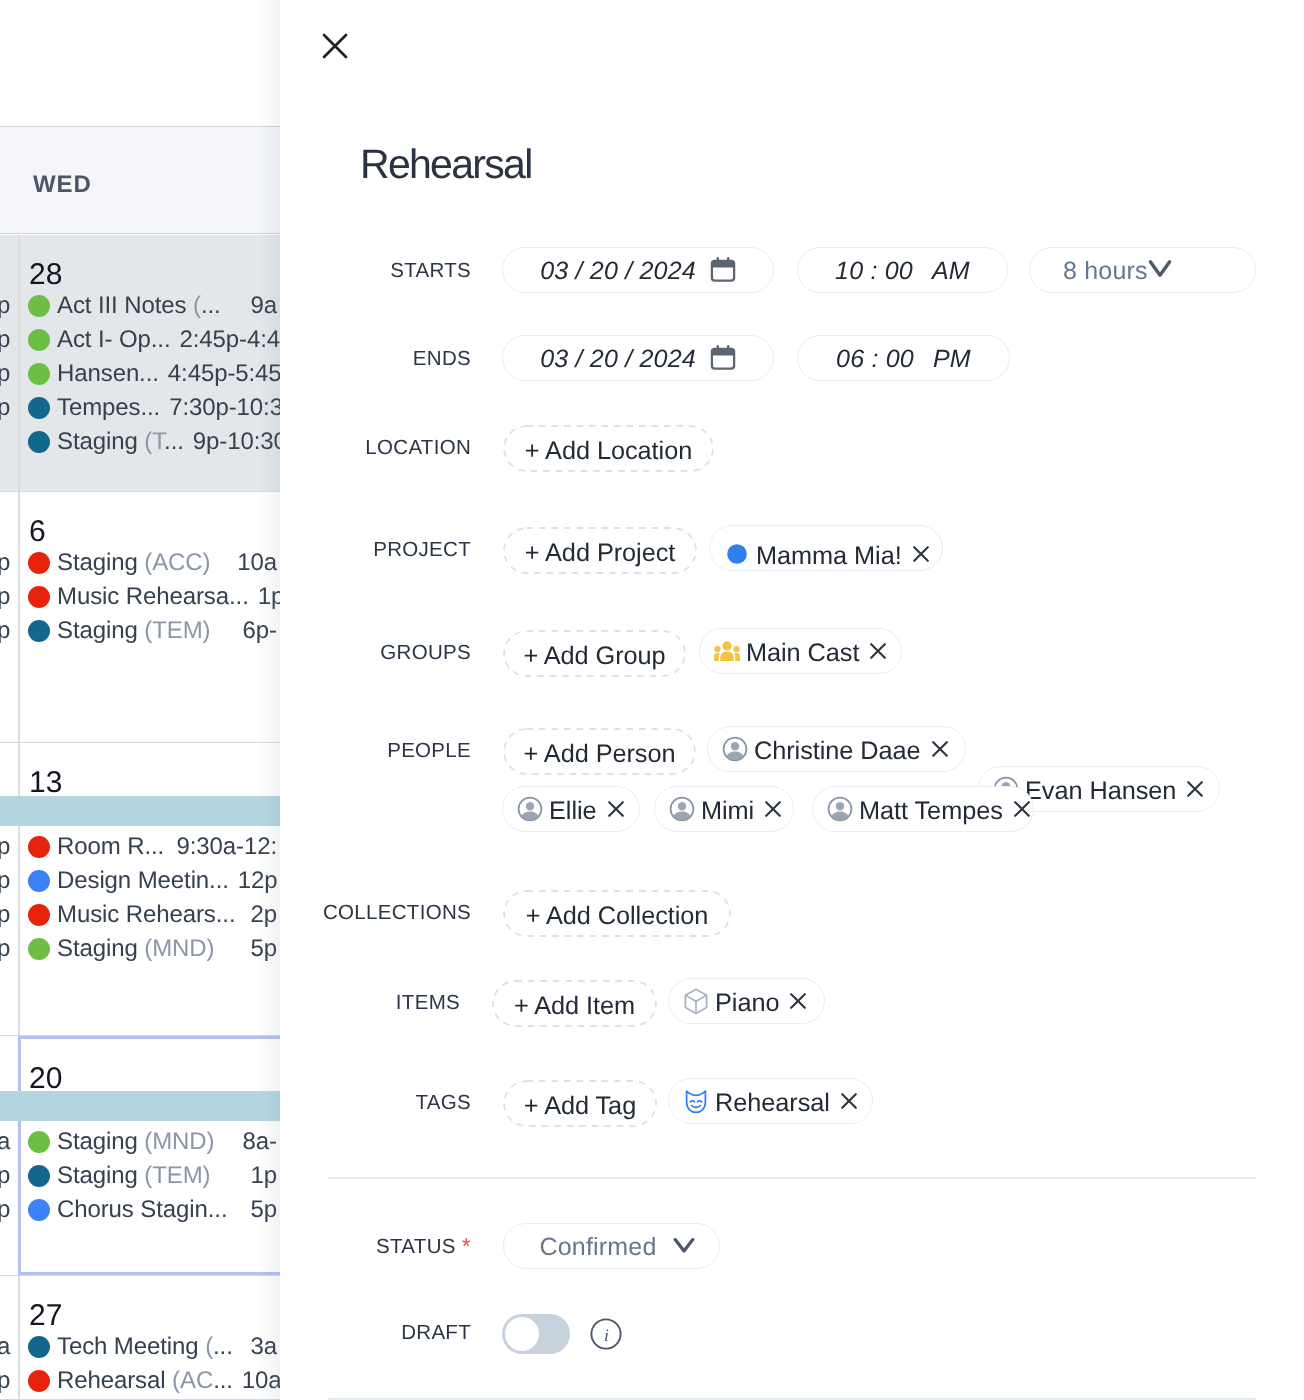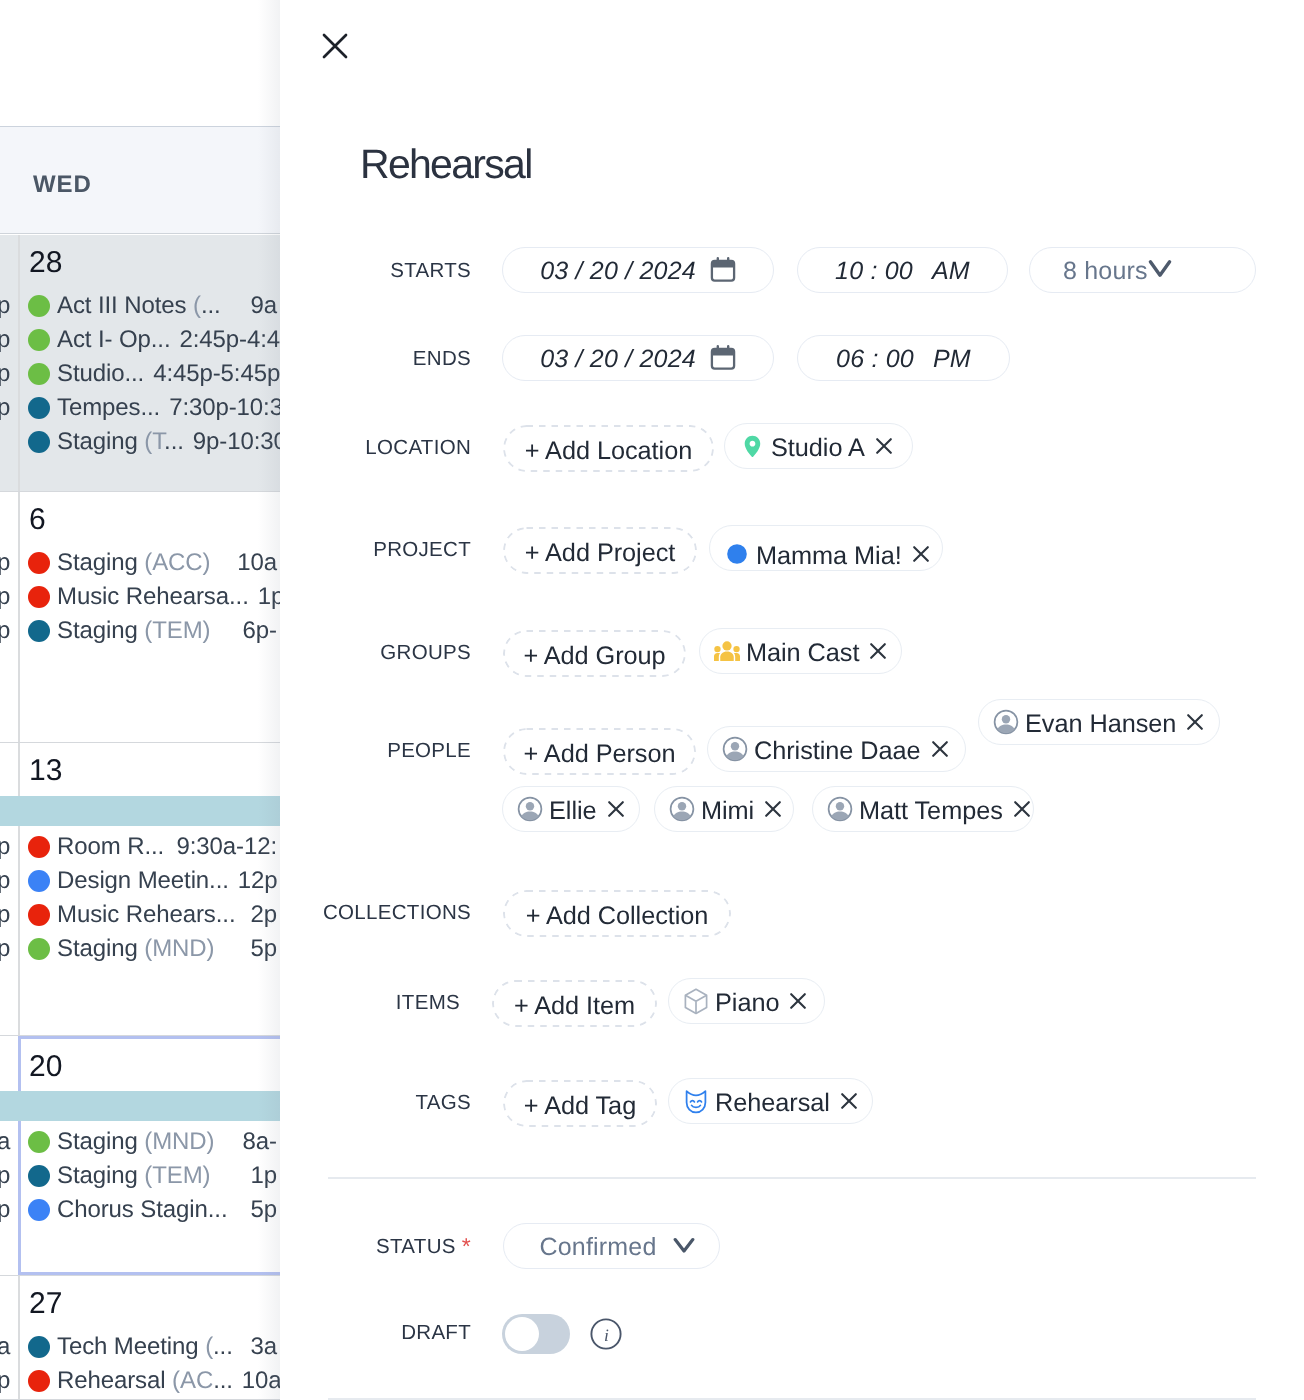--- a/index.html
+++ b/index.html
@@ -8,21 +8,21 @@
   .app{position:relative;width:1280px;height:1400px;background:#22c55e;}
   .cal{position:absolute;left:0;top:0;width:280px;height:1400px;overflow:hidden;background:#fff;}
   .cal-head{position:absolute;left:0;top:126px;width:280px;height:108px;background:#f4f6fa;
             border-top:1.5px solid #ccd3dd;border-bottom:1.5px solid #cfd4da;}
   .cal-head .dow{position:absolute;left:33px;top:44px;font-size:24px;font-weight:700;letter-spacing:0.9px;color:#4b5766;}
   .wk{position:absolute;left:0;width:280px;border-bottom:1.5px solid #d5d8dc;overflow:hidden;}
   .wk.shaded{background:#e3e7ea;}
   .wk .vl{position:absolute;left:18px;top:0;bottom:0;width:1.5px;background:#dadcde;}
   .selbox{position:absolute;left:18px;top:0;right:-4px;bottom:0;border:3px solid #b3c0f0;pointer-events:none;}
   .hl{position:absolute;left:0;width:280px;height:30px;background:#b3d7e0;}
-  .daynum{position:absolute;font-size:30px;line-height:1;color:#121722;font-weight:400;}
+  .daynum{position:absolute;font-size:30px;line-height:1;color:#121722;font-weight:400;margin-top:12px;}
   .ev{position:absolute;left:0;width:277px;height:34px;display:flex;align-items:center;white-space:nowrap;}
   .ev .pre{position:absolute;left:-3px;top:3px;font-size:24px;color:#36414f;}
   .ev .dot{width:22px;height:22px;border-radius:50%;flex:0 0 auto;margin-left:28px;}
   .ev .ti{margin-left:7px;font-size:24px;color:#36414f;letter-spacing:-0.1px;flex:0 0 auto;}
   .ev .ti .m{color:#8b97a8;}
   .ev .tm{margin-left:auto;font-size:24px;color:#36414f;letter-spacing:-0.1px;flex:0 0 auto;padding-left:9px;}
 
   .panel{position:absolute;left:280px;top:0;width:1024px;height:1400px;background:#fff;}
   .panelshadow{position:absolute;left:258px;top:0;width:22px;height:1400px;background:linear-gradient(to right, rgba(120,130,145,0) 0%, rgba(120,130,145,0.10) 100%);pointer-events:none;}
   .close{position:absolute;left:42px;top:33px;width:26px;height:26px;cursor:pointer;}
@@ -65,21 +65,21 @@
     </div>
     <div class="ev" style="top:88px">
       <span class="pre">p</span>
       <span class="dot" style="background:#6CBE45"></span>
       <span class="ti">Act I- Op...</span>
       <span class="tm">2:45p-4:45p</span>
     </div>
     <div class="ev" style="top:122px">
       <span class="pre">p</span>
       <span class="dot" style="background:#6CBE45"></span>
-      <span class="ti">Studio...</span>
+      <span class="ti">Hansen...</span>
       <span class="tm">4:45p-5:45p</span>
     </div>
     <div class="ev" style="top:156px">
       <span class="pre">p</span>
       <span class="dot" style="background:#12688C"></span>
       <span class="ti">Tempes...</span>
       <span class="tm">7:30p-10:30p</span>
     </div>
     <div class="ev" style="top:190px">
       <span class="pre"></span>
@@ -226,35 +226,20 @@
     <span class="v">06 : 00</span>
     <span class="v" style="margin-left:19px">PM</span>
   </div>
   <div class="lbl" style="left:20px;top:436px;width:171px">LOCATION</div>
   <div class="chipbtn" style="left:223px;top:425px;width:211px">
         <svg class="dash" width="211" height="47" viewBox="0 0 211 47">
           <rect x="1.0" y="1.0" width="209" height="45" rx="22.5"></rect>
         </svg>
         <span>+ Add Location</span>
       </div>
-  <div class="chip" style="left:444px;top:423px;width:189px;padding:0 22px 0 14px">
-    <span class="ic">
-          <svg width="26" height="23" viewBox="0 0 26 24">
-            <g transform="translate(3.5,0)">
-              <path d="M10 0.9 C5.5 0.9 1.9 4.5 1.9 9 C1.9 14.1 7.4 20.6 9.3 22.6 C9.7 23 10.3 23 10.7 22.6 C12.6 20.6 18.1 14.1 18.1 9 C18.1 4.5 14.5 0.9 10 0.9 Z M10 12 C8.3 12 7 10.7 7 9 C7 7.3 8.3 6 10 6 C11.7 6 13 7.3 13 9 C13 10.7 11.7 12 10 12 Z" fill="#4FD8A5"></path>
-            </g>
-          </svg>
-        </span>
-    <span class="cl" style="margin-left:6px">Studio A</span>
-    <span class="xx" style="margin-left:auto;padding-left:11px" title="×">
-          <svg width="16" height="16" viewBox="0 0 16 16">
-            <path d="M1.2 1.2 L14.8 14.8 M14.8 1.2 L1.2 14.8" stroke="#2d353f" stroke-width="2.1" stroke-linecap="round"></path>
-          </svg>
-        </span>
-  </div>
   <div class="lbl" style="left:20px;top:538px;width:171px">PROJECT</div>
   <div class="chipbtn" style="left:223px;top:527px;width:194px">
         <svg class="dash" width="194" height="47" viewBox="0 0 194 47">
           <rect x="1.0" y="1.0" width="192" height="45" rx="22.5"></rect>
         </svg>
         <span>+ Add Project</span>
       </div>
   <div class="chip" style="left:429px;top:525px;width:234px;padding:12px 22px 0 14px">
     <span class="ic">
           <svg width="26" height="20" viewBox="0 0 26 20">
@@ -308,21 +293,21 @@
             <path d="M13 15.6 c-4.0 0-7.3 2.1-8.6 4.6 a11.4 11.4 0 0 0 17.2 0 c-1.3-2.5-4.6-4.6-8.6-4.6 Z" fill="#9ba6b5"></path>
           </svg>
         </span>
     <span class="cl" style="margin-left:6px">Christine Daae</span>
     <span class="xx" style="margin-left:auto;padding-left:11px" title="×">
           <svg width="16" height="16" viewBox="0 0 16 16">
             <path d="M1.2 1.2 L14.8 14.8 M14.8 1.2 L1.2 14.8" stroke="#2d353f" stroke-width="2.1" stroke-linecap="round"></path>
           </svg>
         </span>
   </div>
-  <div class="chip" style="left:698px;top:699px;width:242px;padding:0 22px 0 14px">
+  <div class="chip" style="left:698px;top:766px;width:242px;padding:0 22px 0 14px">
     <span class="ic">
           <svg width="26" height="26" viewBox="0 0 26 26">
             <circle cx="13" cy="13" r="11.4" fill="none" stroke="#8693a4" stroke-width="1.7"></circle>
             <circle cx="13" cy="10.2" r="4.2" fill="#9ba6b5"></circle>
             <path d="M13 15.6 c-4.0 0-7.3 2.1-8.6 4.6 a11.4 11.4 0 0 0 17.2 0 c-1.3-2.5-4.6-4.6-8.6-4.6 Z" fill="#9ba6b5"></path>
           </svg>
         </span>
     <span class="cl" style="margin-left:6px">Evan Hansen</span>
     <span class="xx" style="margin-left:auto;padding-left:11px" title="×">
           <svg width="16" height="16" viewBox="0 0 16 16">

